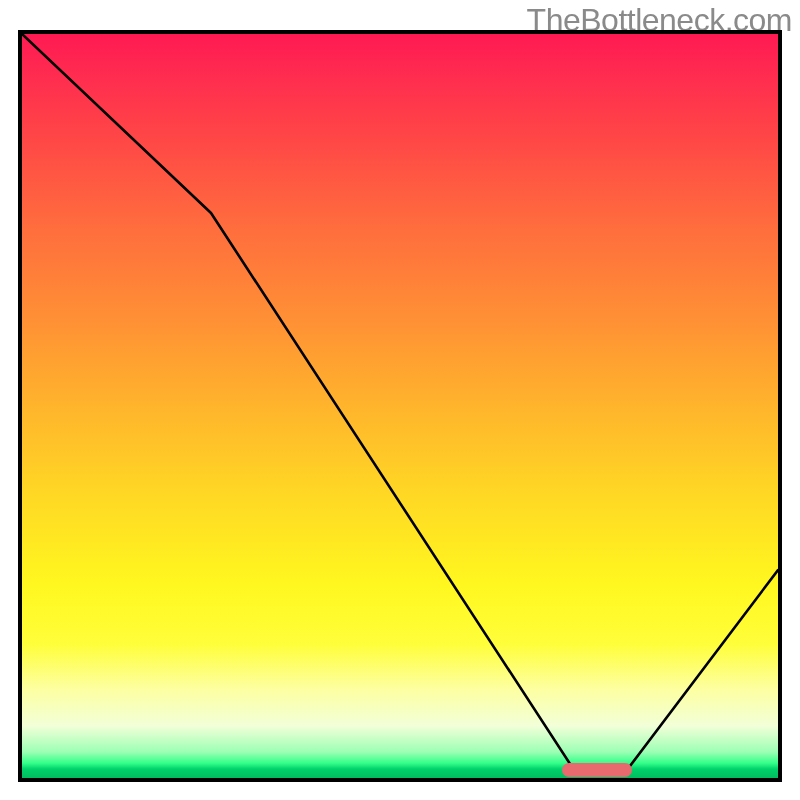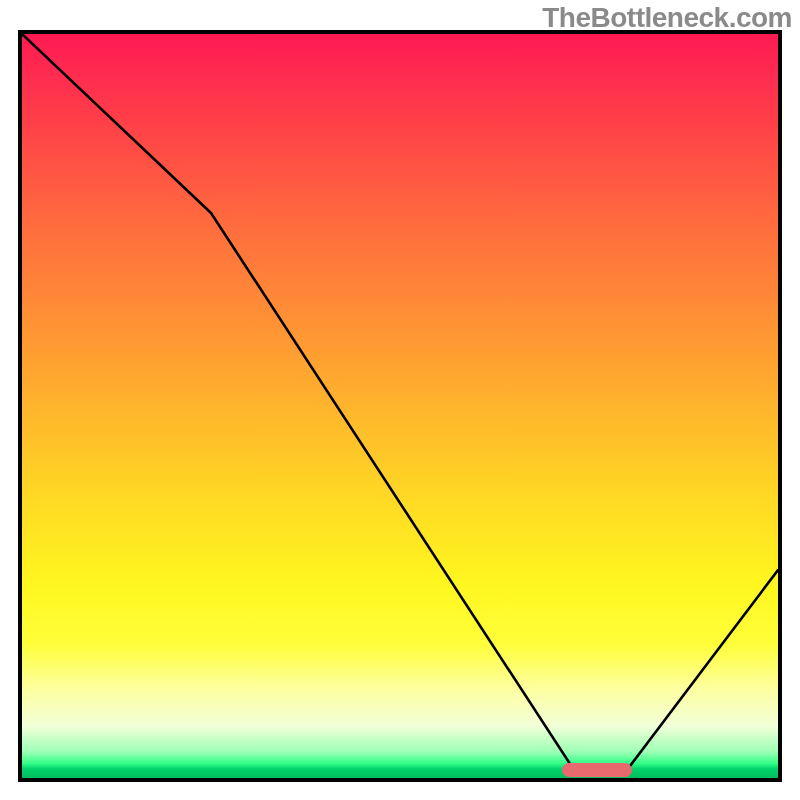--- a/index.html
+++ b/index.html
@@ -12,22 +12,22 @@
   }
   .container {
     position: relative;
     width: 800px;
     height: 800px;
   }
   .watermark {
     position: absolute;
     top: 2px;
     right: 8px;
-    font-size: 28px;
-    font-weight: bold;
+    font-size: 32px;
+    font-weight: normal;
     color: #8a8a8a;
     letter-spacing: -0.5px;
   }
   .plot-frame {
     position: absolute;
     left: 18px;
     top: 30px;
     width: 764px;
     height: 752px;
     border: 4px solid #000000;

